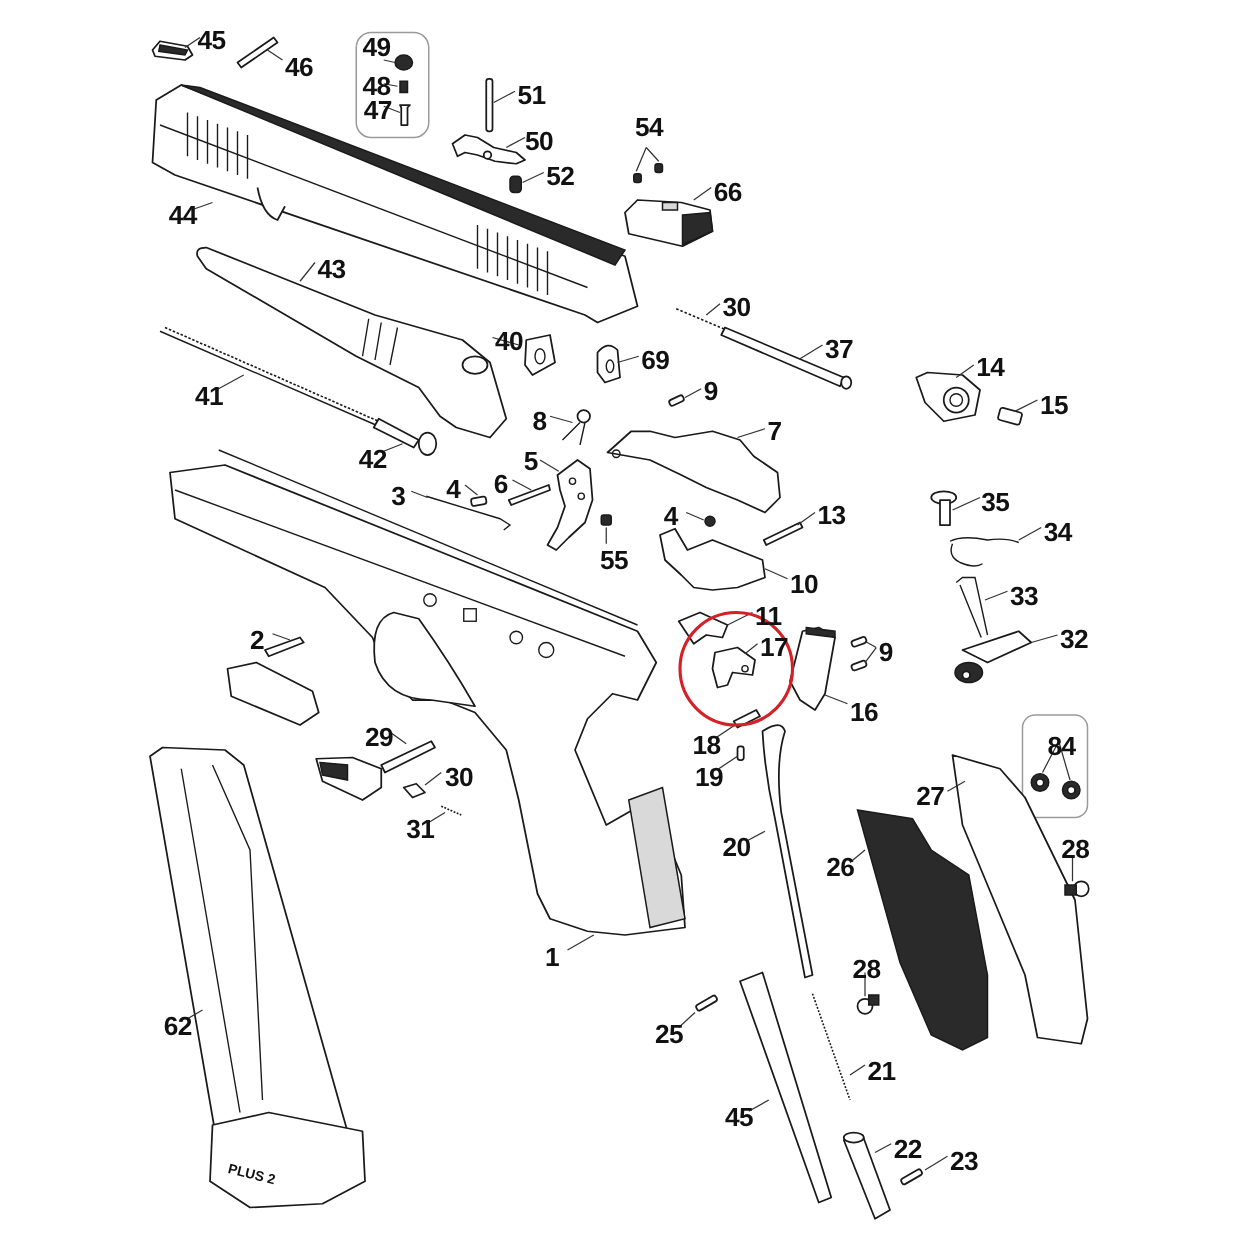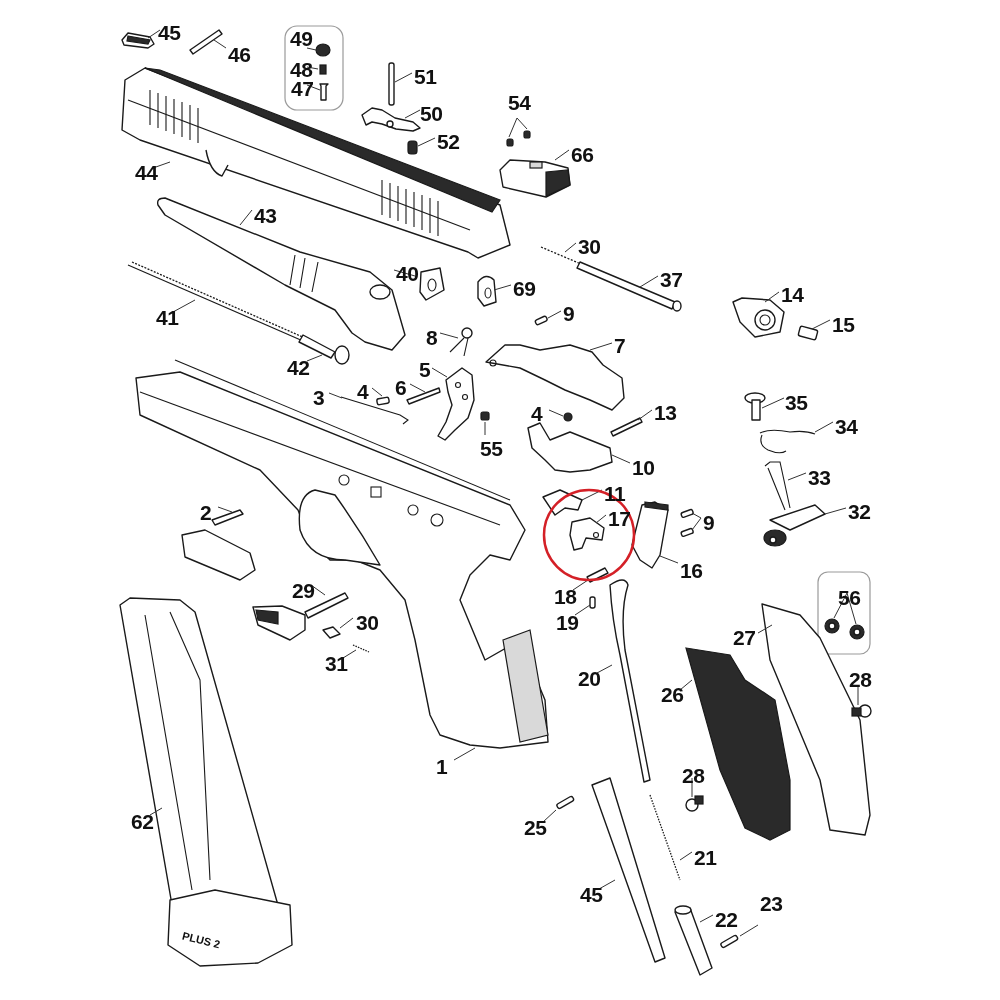--- a/index.html
+++ b/index.html
@@ -382,21 +382,21 @@
 <div class="label num" style="left:654px;top:402px">13</div>
 <div class="label num" style="left:781px;top:284px">14</div>
 <div class="label num" style="left:832px;top:314px">15</div>
 <div class="label num" style="left:680px;top:560px">16</div>
 <div class="label num" style="left:608px;top:508px">17</div>
 <div class="label num" style="left:554px;top:586px">18</div>
 <div class="label num" style="left:556px;top:612px">19</div>
 <div class="label num" style="left:578px;top:668px">20</div>
 <div class="label num" style="left:694px;top:847px">21</div>
 <div class="label num" style="left:715px;top:909px">22</div>
-<div class="label num" style="left:760px;top:893px">23</div>
+<div class="label num" style="left:760px;top:919px">23</div>
 <div class="label num" style="left:580px;top:884px">45</div>
 <div class="label num" style="left:524px;top:817px">25</div>
 <div class="label num" style="left:661px;top:684px">26</div>
 <div class="label num" style="left:733px;top:627px">27</div>
 <div class="label num" style="left:849px;top:669px">28</div>
 <div class="label num" style="left:682px;top:765px">28</div>
 <div class="label num" style="left:292px;top:580px">29</div>
 <div class="label num" style="left:356px;top:612px">30</div>
 <div class="label num" style="left:325px;top:653px">31</div>
 <div class="label num" style="left:848px;top:501px">32</div>
@@ -416,15 +416,15 @@
 <div class="label num" style="left:228px;top:44px">46</div>
 <div class="label num" style="left:291px;top:78px">47</div>
 <div class="label num" style="left:290px;top:59px">48</div>
 <div class="label num" style="left:290px;top:28px">49</div>
 <div class="label num" style="left:420px;top:103px">50</div>
 <div class="label num" style="left:414px;top:66px">51</div>
 <div class="label num" style="left:437px;top:131px">52</div>
 <div class="label num" style="left:571px;top:144px">66</div>
 <div class="label num" style="left:508px;top:92px">54</div>
 <div class="label num" style="left:480px;top:438px">55</div>
-<div class="label num" style="left:838px;top:587px">56</div>
+<div class="label num" style="left:838px;top:587px">84</div>
 
 <div class="plus2" style="left:182px;top:934px">PLUS 2</div>
 
 </body></html>

